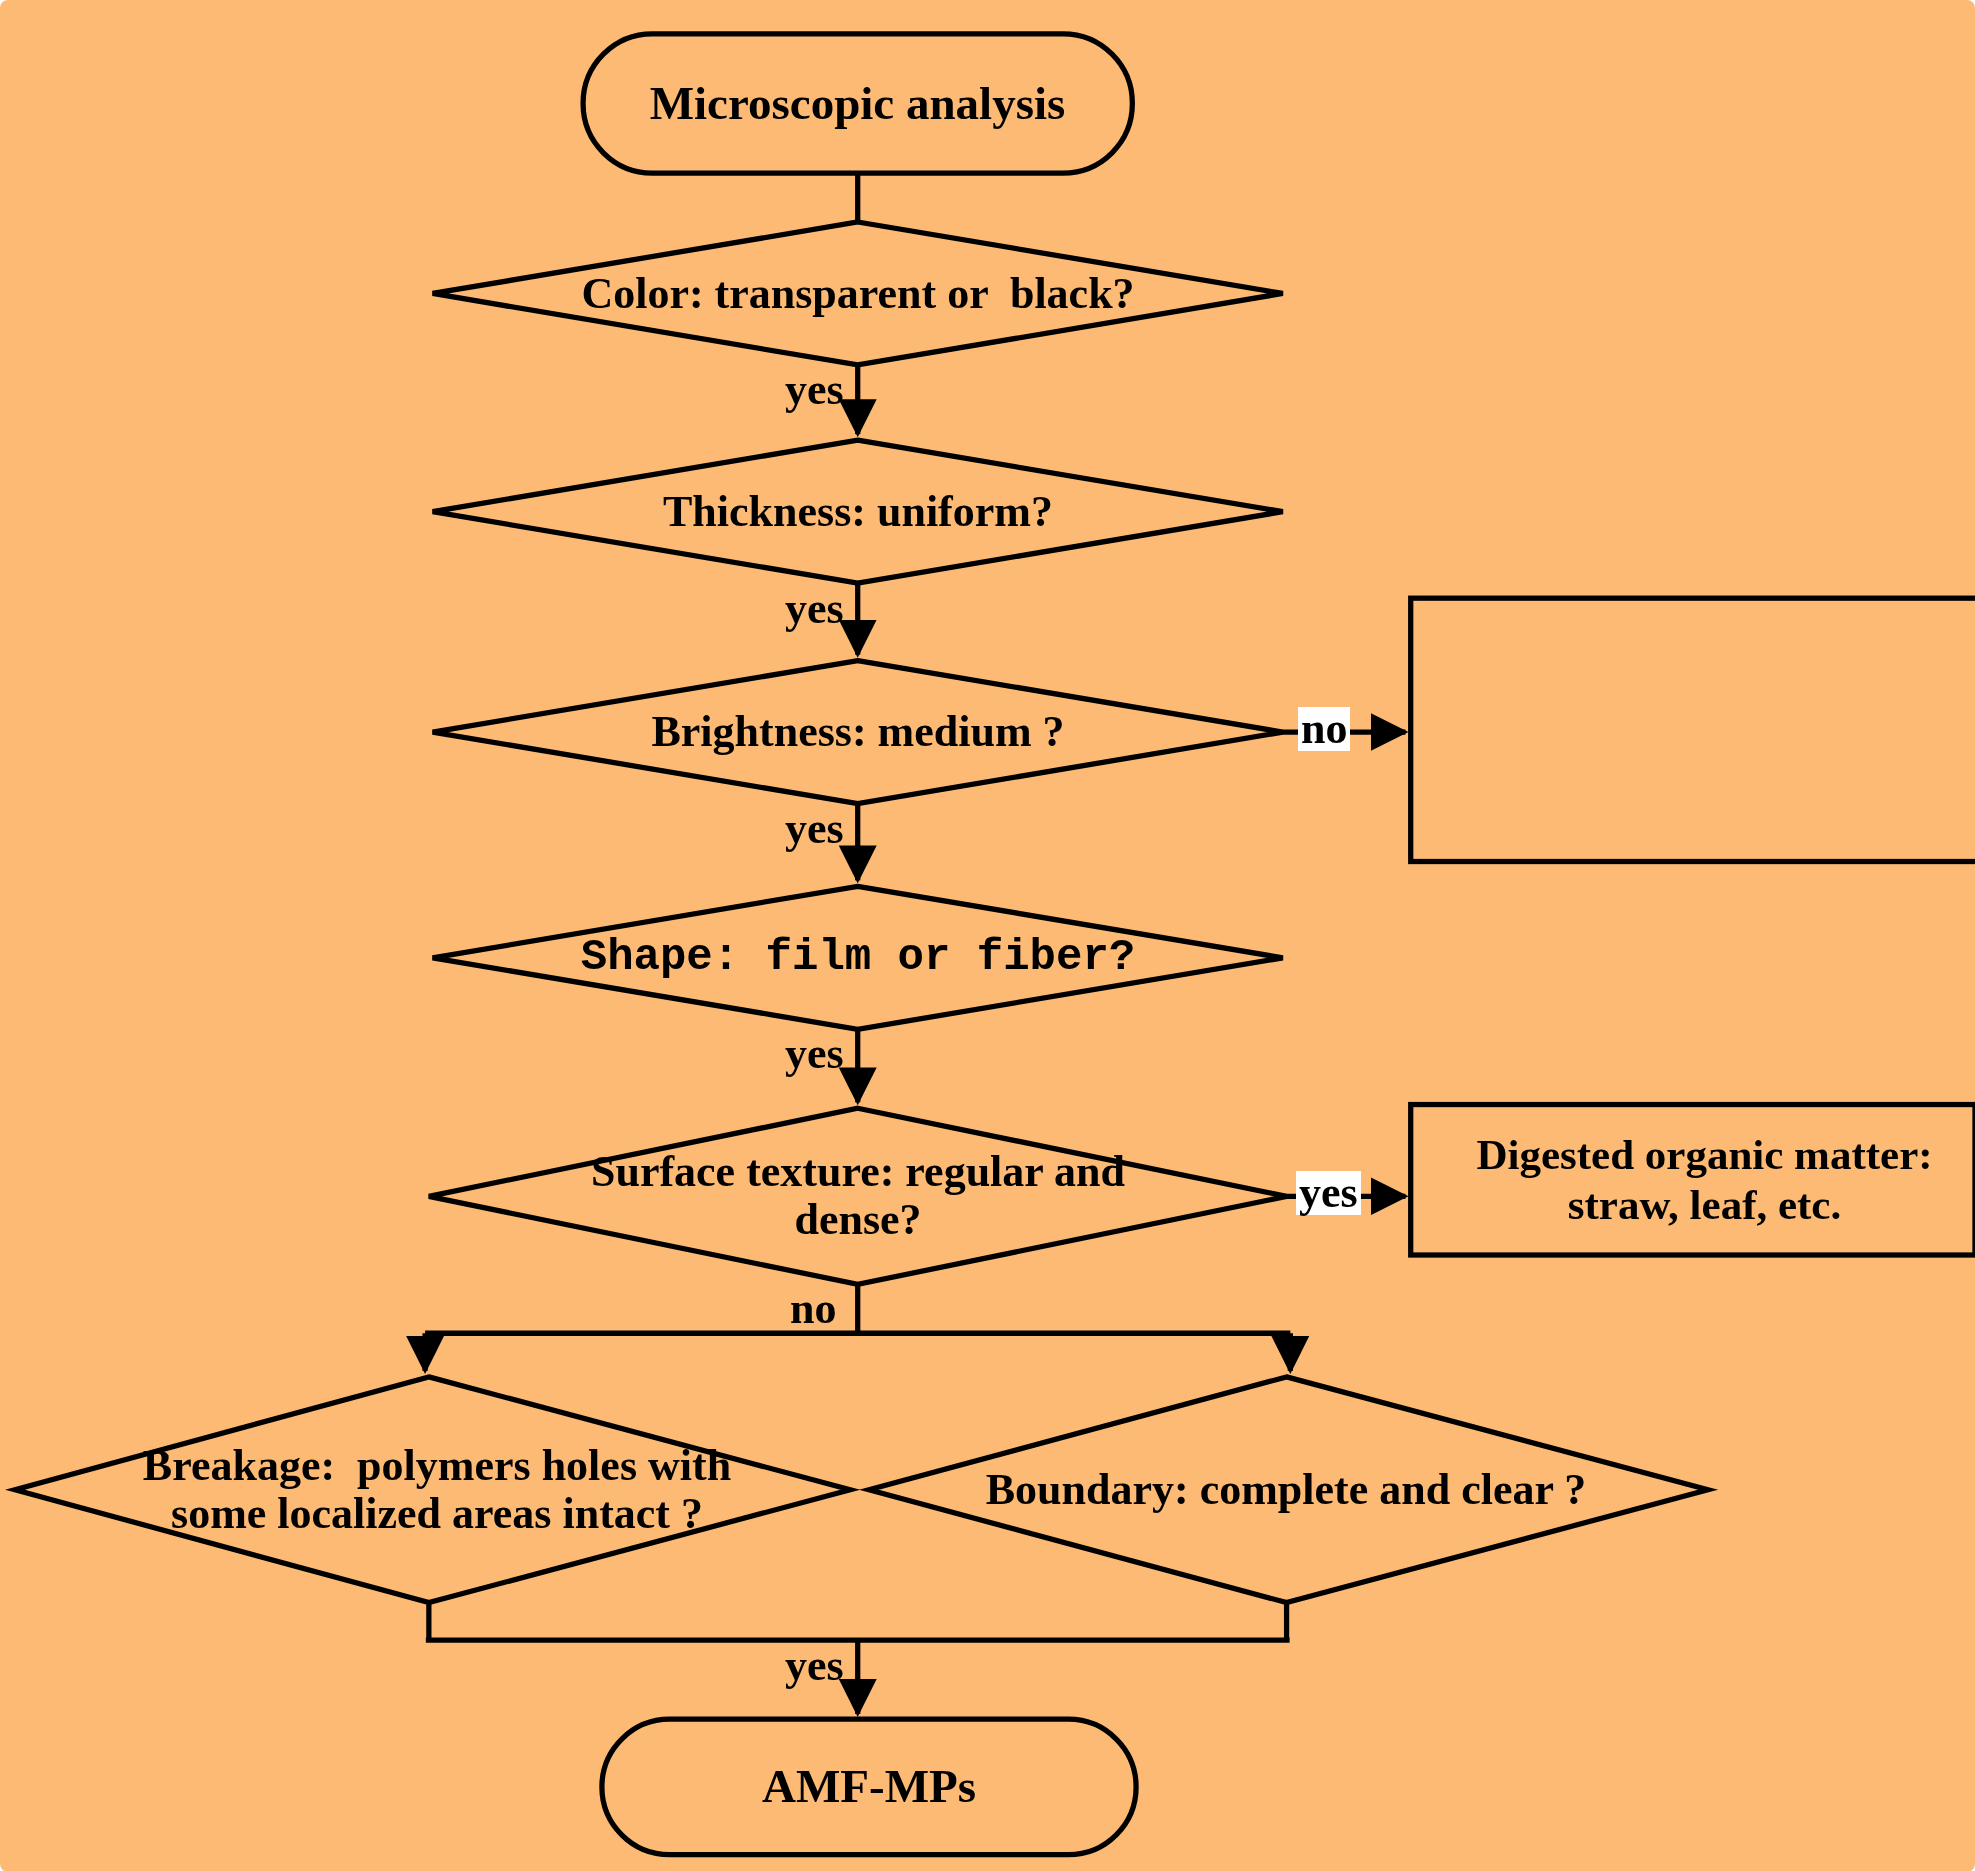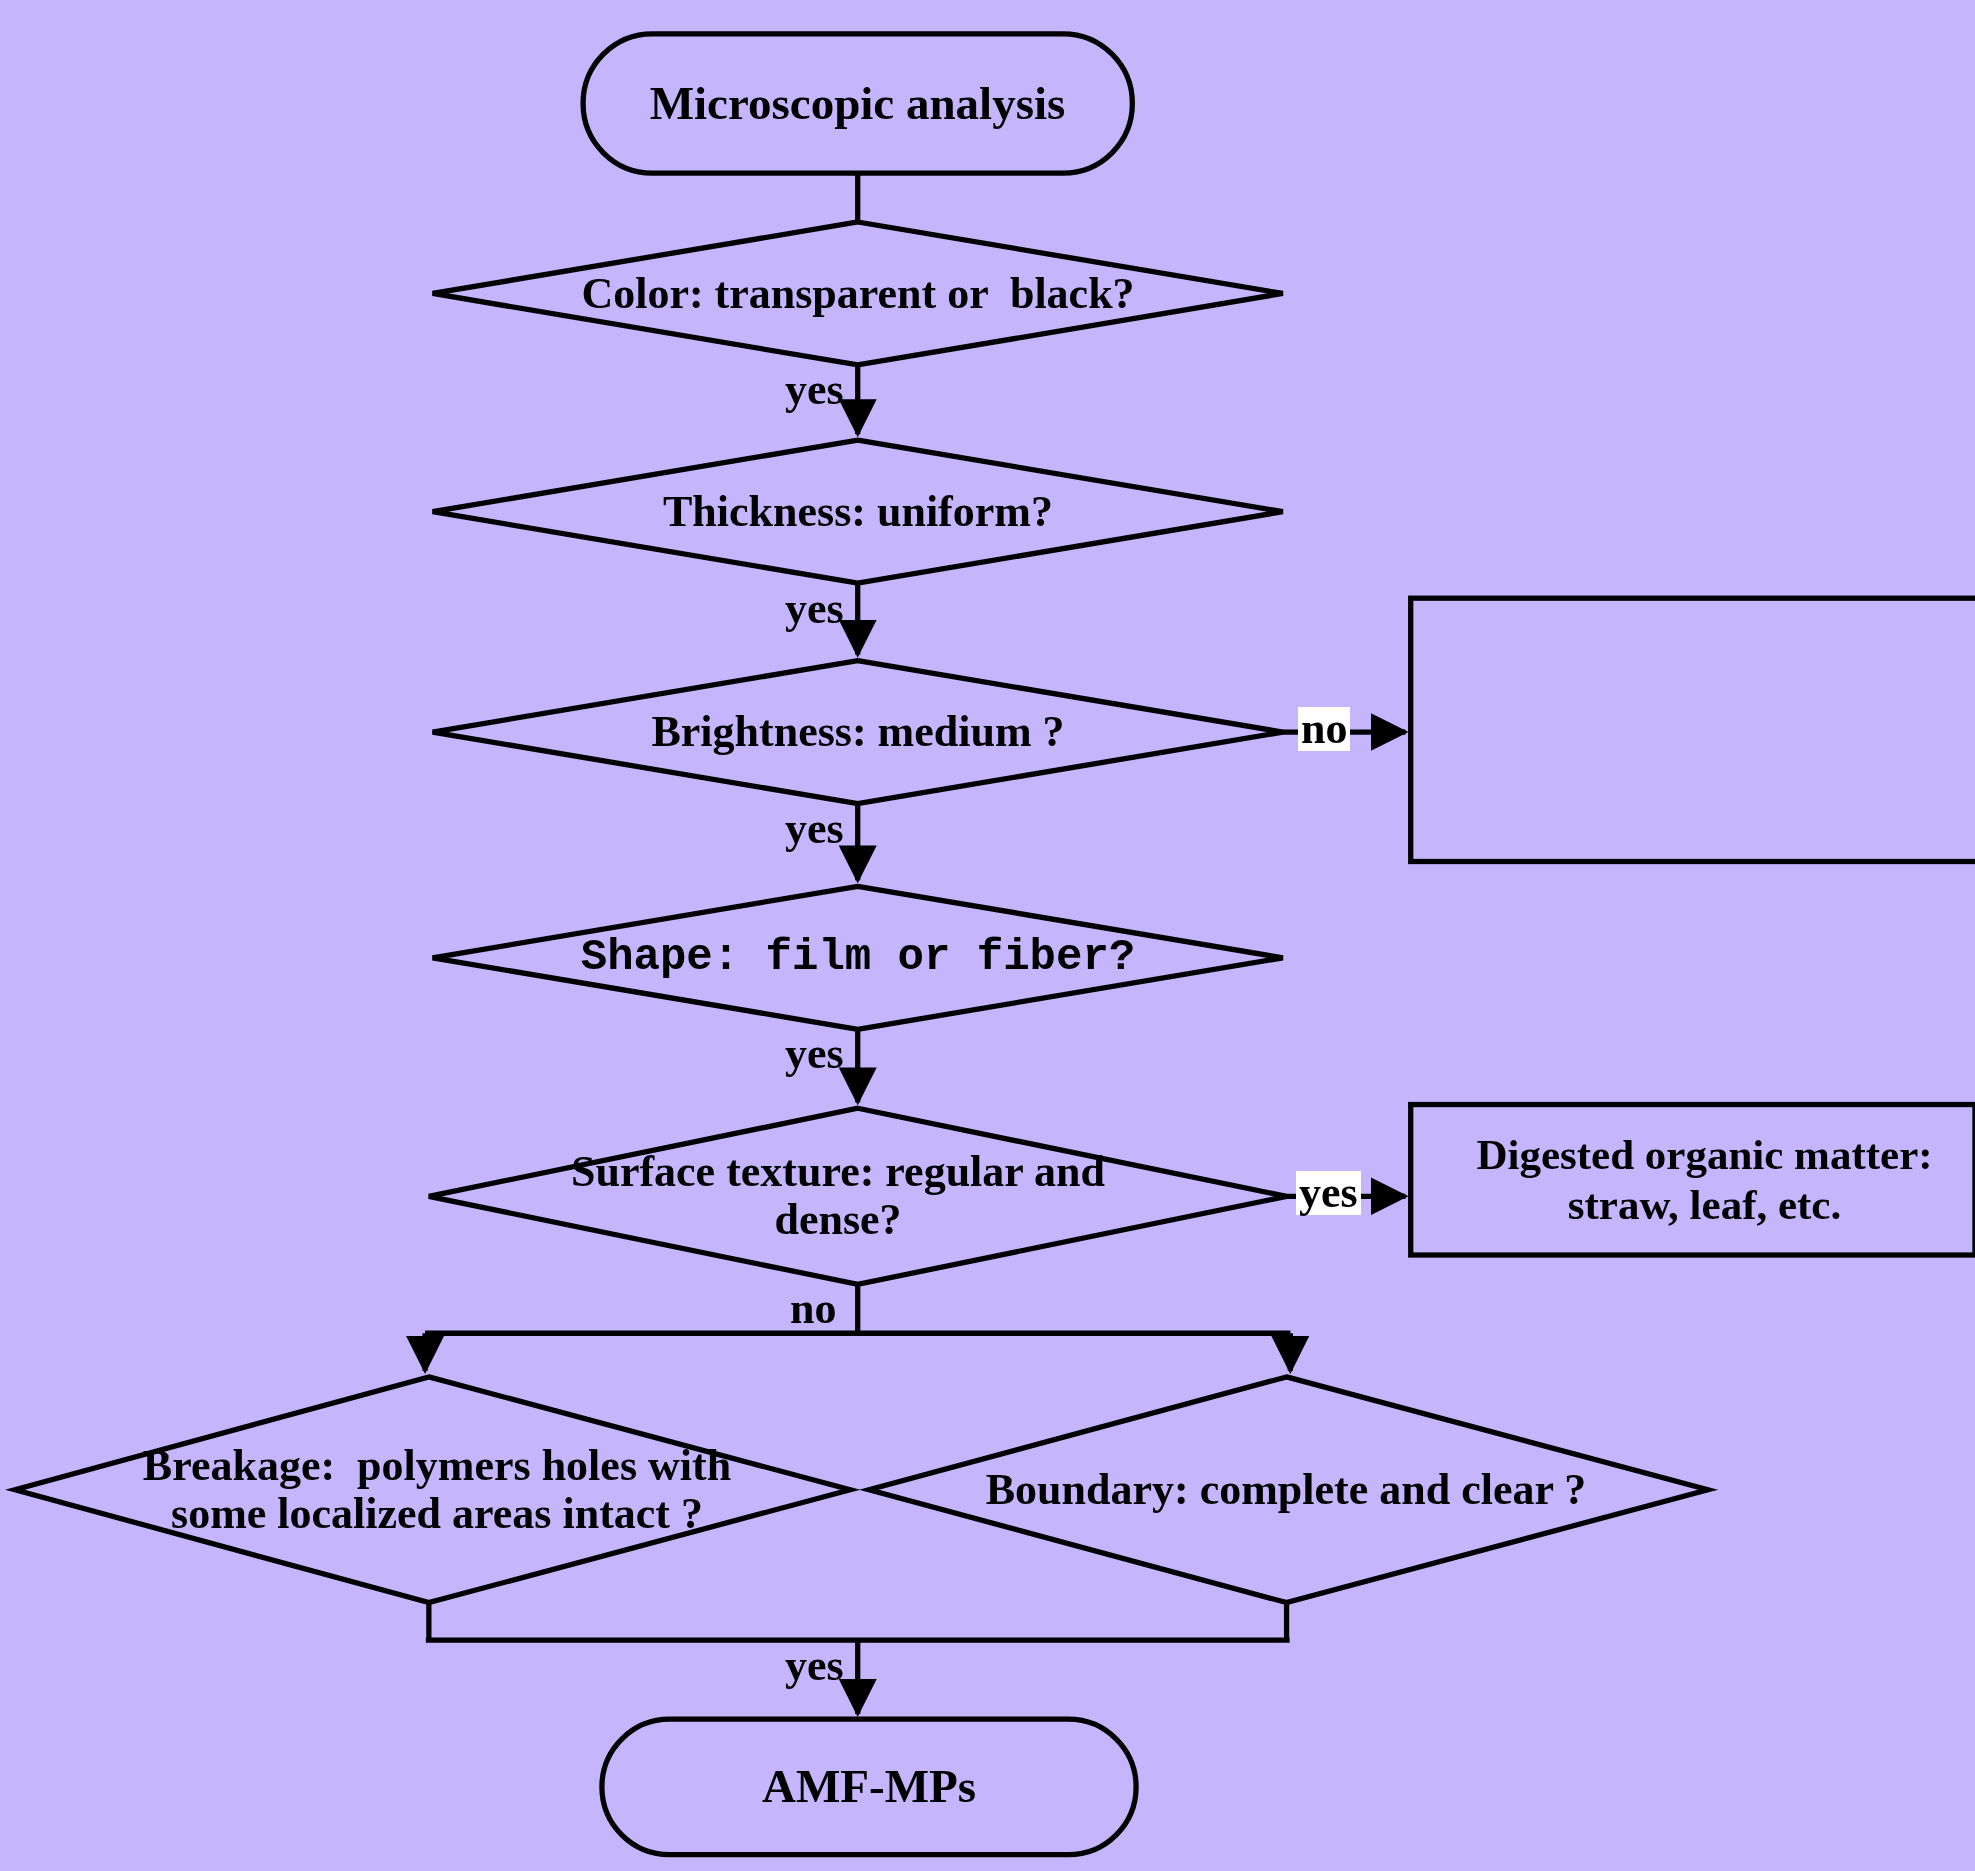--- a/index.html
+++ b/index.html
@@ -1,18 +1,18 @@
 <!DOCTYPE html>
 <html style="font-size:12px"><head>
 <meta charset="utf-8">
 <style>
   html,body{margin:0;padding:0;background:#ffffff;}
   body{width:1975px;height:1872px;overflow:hidden;
        font-family:"Liberation Serif","DejaVu Serif",serif;}
-  #stage{position:relative;width:1975px;height:1872px;background:#c4b5fd;}
+  #stage{position:relative;width:1975px;height:1872px;background:#fdba74;border-radius:8px;}
   svg#flow{position:absolute;left:0;top:0;width:1975px;height:1872px;}
   .node-text{
     position:absolute;
     text-align:center;
     font-family:"Liberation Serif","DejaVu Serif",serif;
     font-weight:bold;
     color:#000;
     line-height:1.08;
     white-space:pre-wrap;
     pointer-events:none;
@@ -98,21 +98,21 @@
   <div class="node-text" style="left:583px;top:34px;width:549px;height:139px;font-size:47px;">Microscopic analysis</div>
 
   <div class="node-text" style="left:433px;top:256px;width:850px;height:75px;font-size:44px;">Color: transparent or  black?</div>
 
   <div class="node-text" style="left:433px;top:474px;width:850px;height:75px;font-size:44px;">Thickness: uniform?</div>
 
   <div class="node-text" style="left:433px;top:694px;width:850px;height:75px;font-size:44px;">Brightness: medium ?</div>
 
   <div class="node-text" style="left:433px;top:920px;width:850px;height:75px;font-size:44px;font-family:Liberation Mono, monospace;">Shape: film or fiber?</div>
 
-  <div class="node-text" style="left:409px;top:1132px;width:858px;height:128px;font-size:44px;">Surface texture: regular and
+  <div class="node-text" style="left:429px;top:1132px;width:858px;height:128px;font-size:44px;">Surface texture: regular and
 dense?</div>
 
   <div class="node-text" style="left:38px;top:1422px;width:798px;height:135px;font-size:44px;">Breakage:  polymers holes with
 some localized areas intact ?</div>
 
   <div class="node-text" style="left:895px;top:1452px;width:782px;height:75px;font-size:44px;text-align:center;">Boundary: complete and clear ?</div>
 
 
   <div class="node-text" style="left:1414px;top:1108px;width:557px;height:143px;font-size:43px;line-height:1.14;margin-left:12px;">Digested organic matter:
 straw, leaf, etc.</div>

